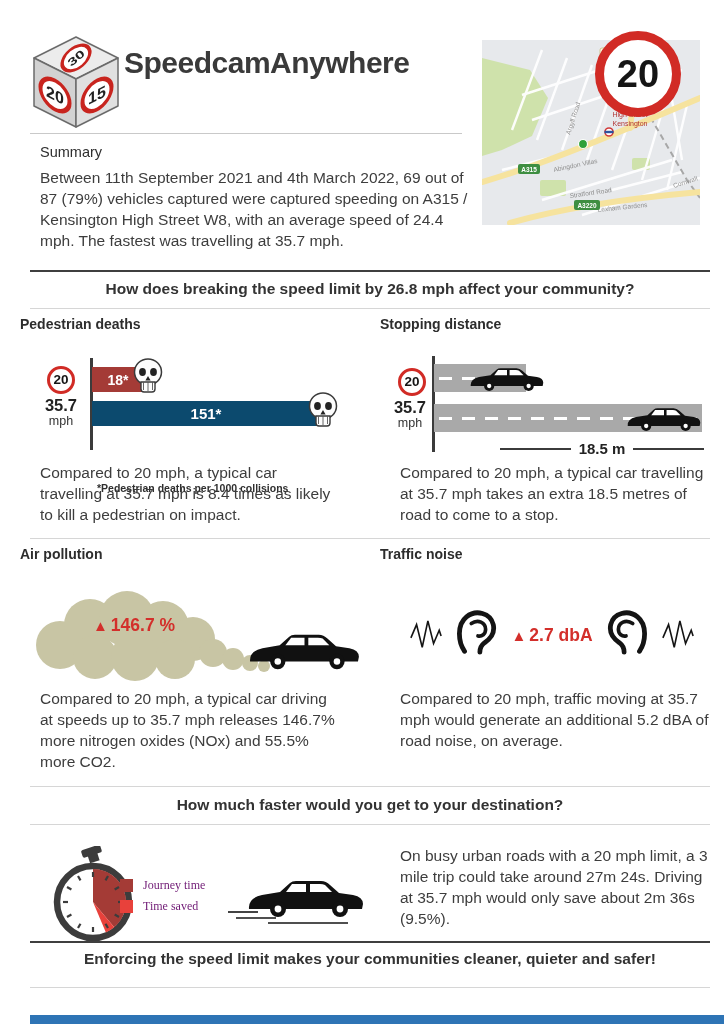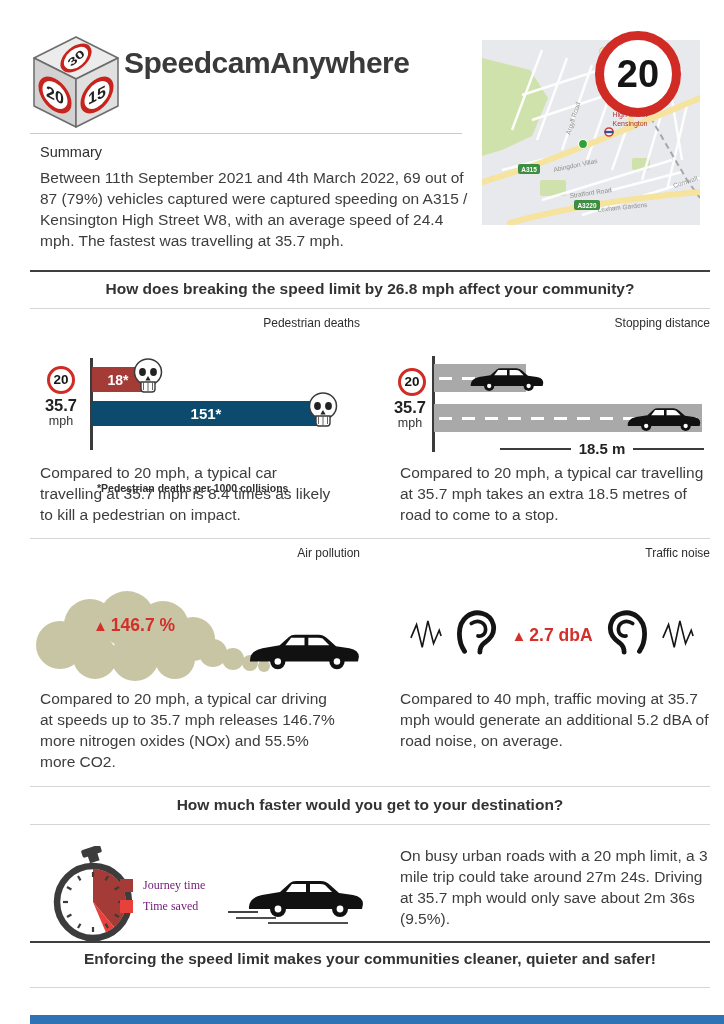--- a/index.html
+++ b/index.html
@@ -3,21 +3,21 @@
 <meta charset="utf-8">
 <style>
   html,body{margin:0;padding:0;background:#fff;}
   #page{position:relative;width:724px;height:1024px;background:#ffffff;overflow:hidden;
         font-family:"Liberation Sans",sans-serif;color:#3d3d3d;}
   .abs{position:absolute;}
   .hr-dark{position:absolute;left:30px;width:680px;height:2px;background:#3f3f3f;}
   .hr-light{position:absolute;left:30px;width:680px;height:1px;background:#d6d6d6;}
   .sec-head{position:absolute;left:30px;width:680px;text-align:center;font-weight:bold;
             font-size:15.5px;color:#333;}
-  .col-title{position:absolute;text-align:right;font-weight:normal;font-size:12px;color:#2d2d2d;}
+  .col-title{position:absolute;text-align:left;font-weight:bold;font-size:14px;color:#2d2d2d;}
   .body-text{position:absolute;font-size:15.5px;line-height:1.36;color:#3d3d3d;}
   .sign20{box-sizing:border-box;border-radius:50%;background:#fff;color:#151515;font-weight:bold;
           display:flex;align-items:center;justify-content:center;line-height:1;}
   .sign20.big{width:86px;height:86px;border:9px solid #d12b25;font-size:38px;}
   .sign20.small{width:28px;height:28px;border:3px solid #d12b25;font-size:13.5px;}
   .speed-stack{position:absolute;text-align:center;}
   .speed-stack .v{font-size:16.5px;font-weight:bold;color:#222;}
   .speed-stack .u{font-size:12.5px;color:#333;margin-top:-1px;}
   .axis{position:absolute;width:2.5px;background:#3b3b3b;}
   .bar{position:absolute;height:25px;display:flex;align-items:center;justify-content:center;
@@ -236,21 +236,21 @@
     <svg width="44" height="52" viewBox="0 0 46 54" style="transform:scaleX(-1)">
       <path d="M10,44 C3,34 2,16 12,8 C22,0 37,4 40,16 C42,25 37,31 31,35 C27,38 26,41 26,45" fill="none" stroke="#141414" stroke-width="5" stroke-linecap="round"></path>
       <path d="M17,15 C24,10 32,14 32,21 C32,26 28,29 24,28" fill="none" stroke="#141414" stroke-width="3.8" stroke-linecap="round"></path>
     </svg>
     <svg width="34" height="40" viewBox="0 0 36 42">
       <polyline points="2,24 8,10 14,34 20,6 26,30 32,16 34,22" fill="none" stroke="#141414" stroke-width="1.7"></polyline>
     </svg>
   </div>
 
   <div class="body-text" style="left:40px;top:688px;width:298px">Compared to 20 mph, a typical car driving at speeds up to 35.7 mph releases 146.7% more nitrogen oxides (NOx) and 55.5% more CO2.</div>
-  <div class="body-text" style="left:400px;top:688px;width:314px">Compared to 40 mph, traffic moving at 35.7 mph would generate an additional 5.2 dBA of road noise, on average.</div>
+  <div class="body-text" style="left:400px;top:688px;width:314px">Compared to 20 mph, traffic moving at 35.7 mph would generate an additional 5.2 dBA of road noise, on average.</div>
 
   <div class="hr-light" style="top:786px"></div>
   <div class="sec-head" style="top:796px">How much faster would you get to your destination?</div>
   <div class="hr-light" style="top:824px"></div>
 
   <svg class="abs" style="left:45px;top:846px" width="96" height="100" viewBox="0 0 96 100">
     <g transform="rotate(-18 48 10)">
       <rect x="38" y="1" width="20" height="8" rx="2" fill="#3c3c3c"></rect>
       <rect x="43" y="8" width="10" height="8" fill="#3c3c3c"></rect>
     </g>

